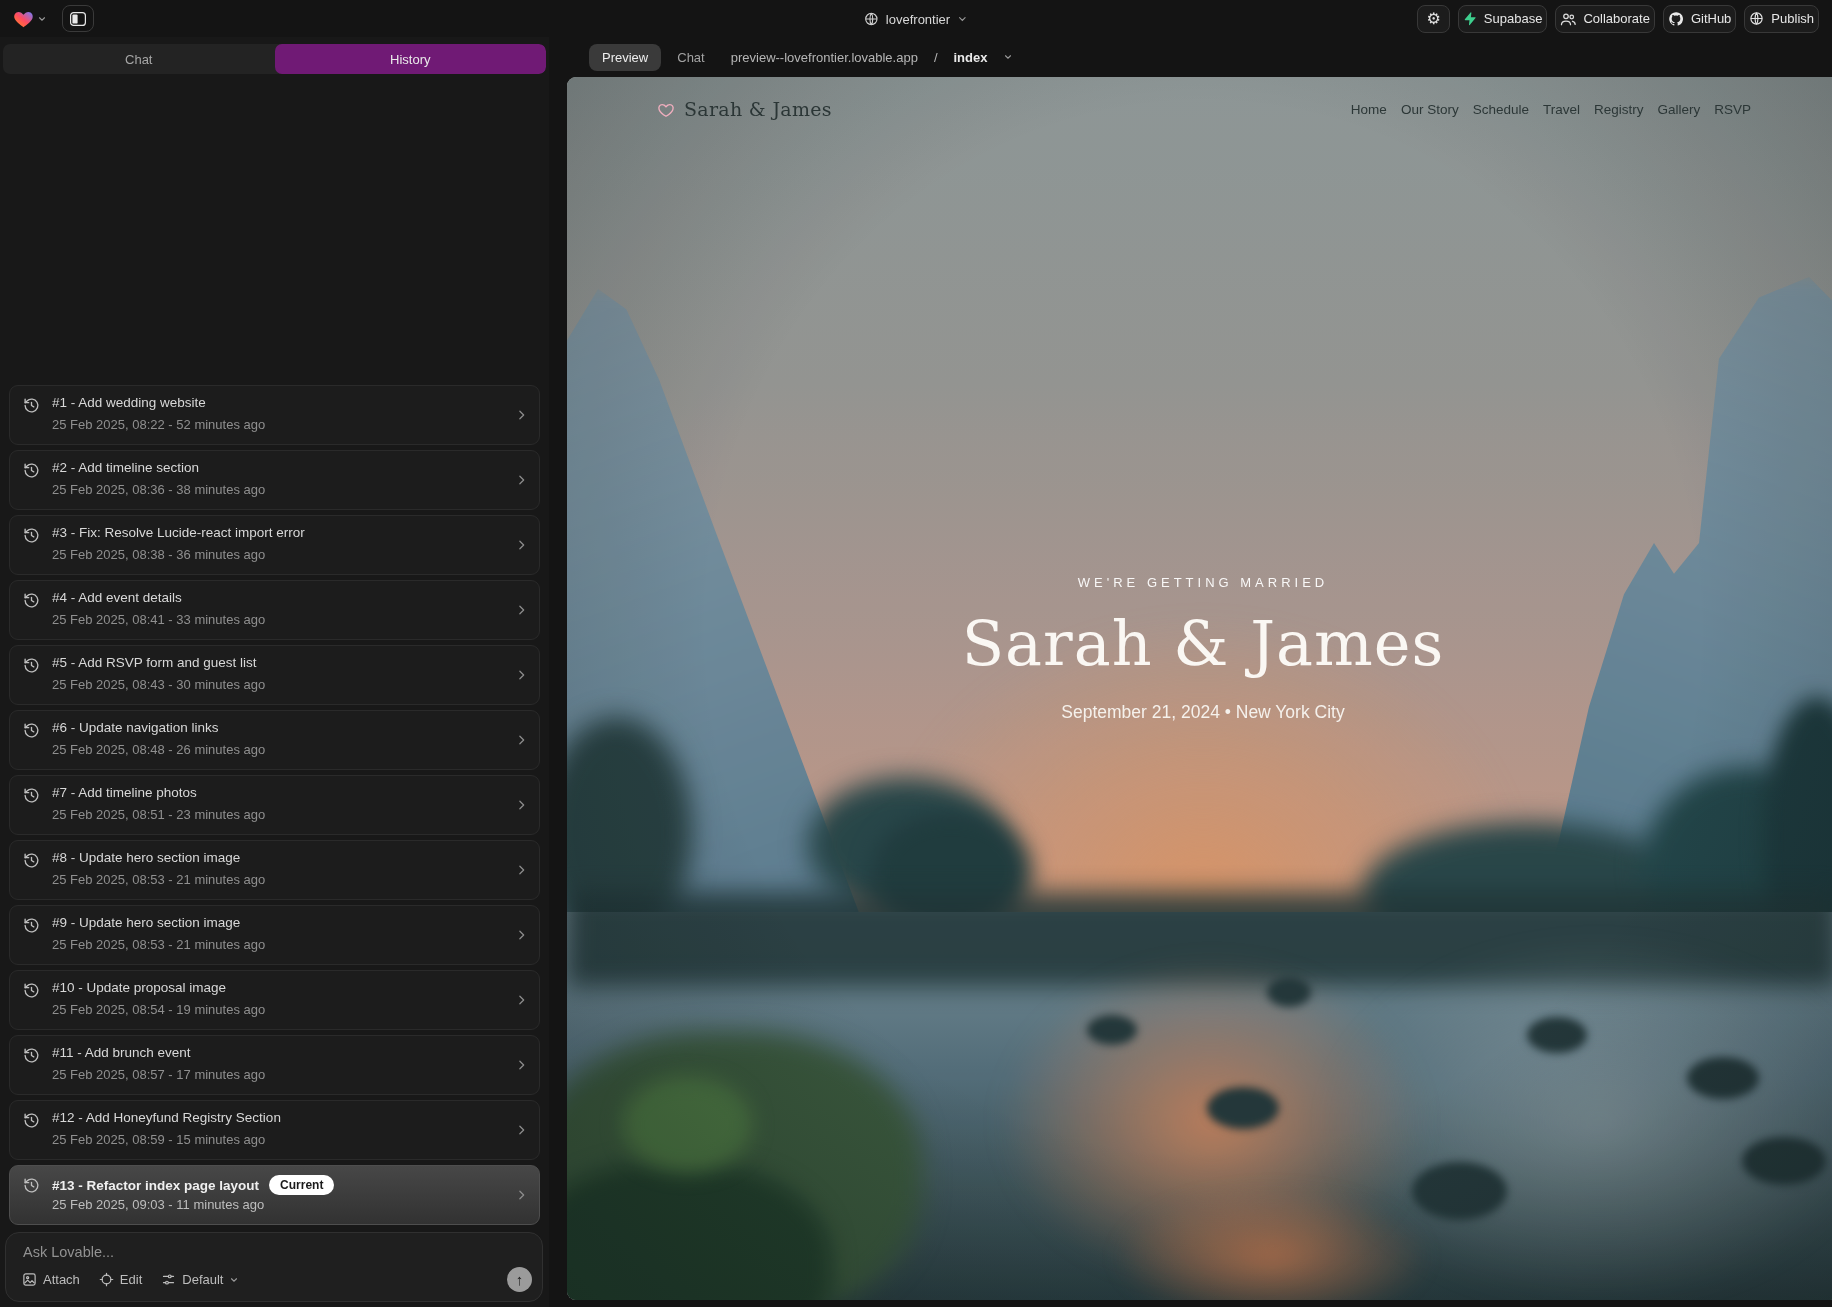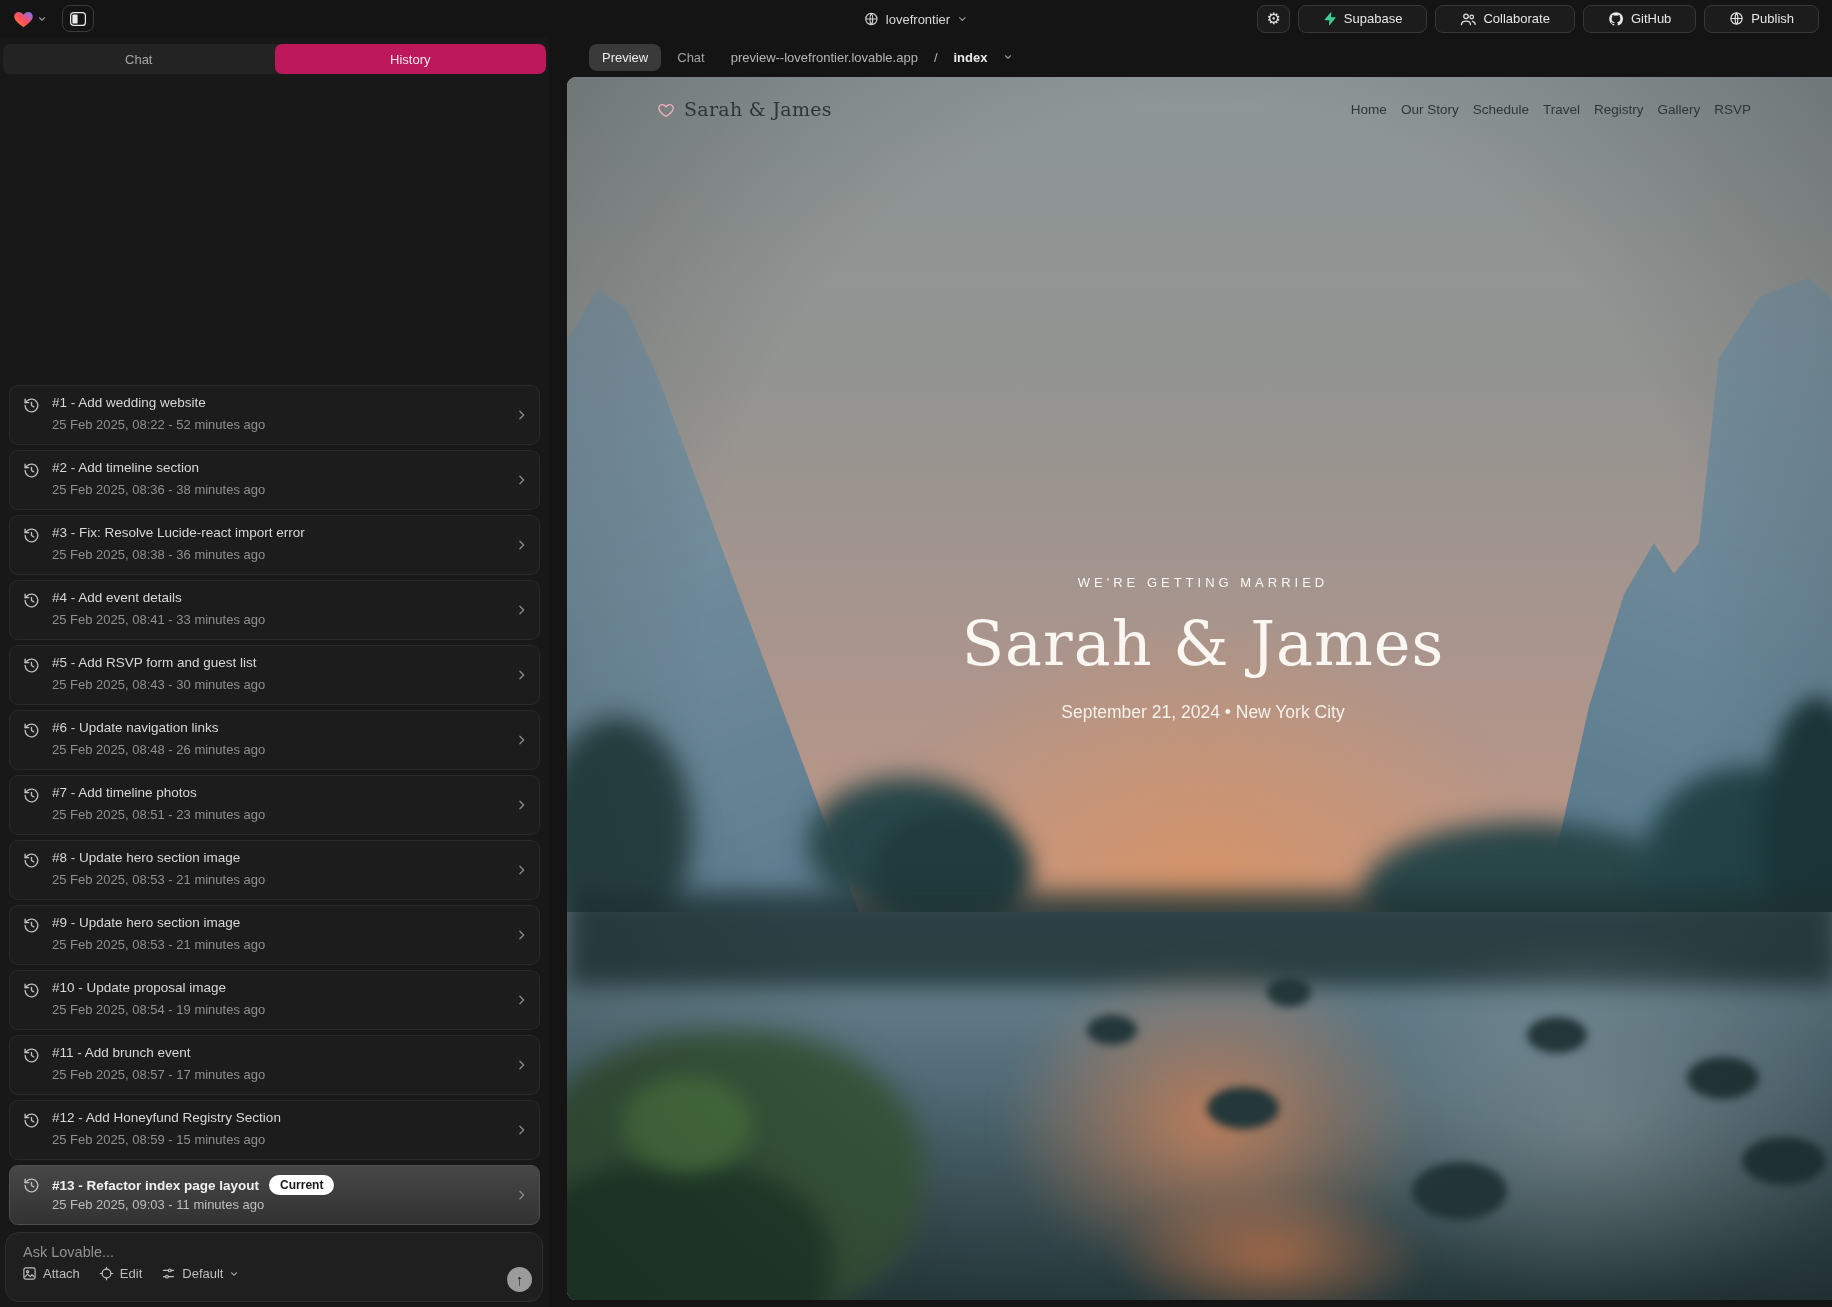--- a/index.html
+++ b/index.html
@@ -10,46 +10,46 @@
   }
   svg { display:block; }
 
   
   .topbar { position:absolute; top:0; left:0; right:0; height:37px; display:flex; align-items:center; padding:0 13px; }
   .tb-left { display:flex; align-items:center; gap:6px; }
   .logo-wrap { display:flex; align-items:center; gap:3px; cursor:pointer; }
   .panel-btn { width:32px; height:27px; border:1px solid #3a3a3a; border-radius:8px; background:transparent; display:flex; align-items:center; justify-content:center; margin-left:9px; cursor:pointer; }
   .tb-center { position:absolute; left:50%; top:50%; transform:translate(-50%,-50%); display:flex; align-items:center; gap:7px; font-size:13px; color:#d9d9d9; cursor:pointer; }
   .tb-right { margin-left:auto; display:flex; align-items:center; gap:8px; }
-  .btn-top { display:flex; align-items:center; gap:7px; height:28px; padding:0 24px; border:1px solid #383838; border-radius:8px; background:#1c1c1c; color:#e6e6e6; font-size:13px; cursor:pointer; white-space:nowrap; }
+  .btn-top { display:flex; align-items:center; gap:7px; height:28px; padding:0 4px; border:1px solid #383838; border-radius:8px; background:#1c1c1c; color:#e6e6e6; font-size:13px; cursor:pointer; white-space:nowrap; }
   .btn-icononly { padding:0 8px; }
   .gear-glyph { font-size:16px; color:#e0e0e0; line-height:1; }
 
   
   .sidebar { position:absolute; top:37px; left:0; width:549px; bottom:0; background:#181818; }
   .seg { position:absolute; top:7px; left:3px; right:3px; height:30px; display:flex; background:#232323; border-radius:7px; overflow:hidden; }
   .seg-item { flex:1; display:flex; align-items:center; justify-content:center; font-size:13px; color:#a6a6a6; cursor:pointer; }
-  .seg-item.active { background:#be185d; color:#eaeaea; border-radius:7px; }
+  .seg-item.active { background:#701a75; color:#eaeaea; border-radius:7px; }
 
   .history { position:absolute; left:9px; right:9px; top:348px; }
   .hcard { position:relative; height:60px; border:1px solid #2a2a2a; border-radius:9px; margin-bottom:5px; background:#1c1c1c; cursor:pointer; }
   .hcard.current { background:linear-gradient(180deg,#474747,#323232); border-color:#4e4e4e; }
   .hicon { position:absolute; left:13px; top:11px; }
   .hrow { position:absolute; left:42px; top:9px; display:flex; align-items:center; gap:10px; }
   .htitle { font-size:13.5px; color:#d8d8d8; }
   .hcard.current .htitle { color:#f0f0f0; font-weight:700; }
   .badge { background:#ffffff; color:#1a1a1a; font-size:12px; font-weight:700; padding:3px 11px; border-radius:999px; line-height:1.2; }
   .hdate { position:absolute; left:42px; top:31px; font-size:13px; color:#8f8f8f; }
   .hcard.current .hdate { color:#bdbdbd; }
   .hchev { position:absolute; right:11px; top:50%; transform:translateY(-50%); }
 
   .composer { position:absolute; left:5px; right:6px; bottom:5px; height:70px; background:#1f1f1f; border:1px solid #303030; border-radius:14px; }
   .ask { position:absolute; left:17px; top:11px; width:420px; background:transparent; border:none; outline:none; color:#e0e0e0; font-size:14.5px; font-family:"Liberation Sans","DejaVu Sans",sans-serif; }
   .ask::placeholder { color:#929292; }
-  .comp-row { position:absolute; left:16px; bottom:20px; display:flex; align-items:center; gap:19px; }
+  .comp-row { position:absolute; left:16px; bottom:14px; display:flex; align-items:center; gap:19px; }
   .comp-btn { display:flex; align-items:center; gap:6px; color:#bdbdbd; font-size:13px; cursor:pointer; }
   .send { position:absolute; right:10px; bottom:9px; width:25px; height:25px; border-radius:50%; background:#9b9b9b; border:none; color:#222; display:flex; align-items:center; justify-content:center; font-size:15px; font-weight:700; cursor:pointer; }
 
   
   .preview-panel { position:absolute; left:555px; top:37px; width:1518px; height:1263px;margin-left:12px; }
   .ptoolbar { height:40px; display:flex; align-items:center; padding:0 14px 0 22px; gap:16px; }
   .chip { background:#3a3a3a; color:#ededed; font-size:13px; padding:6px 13px; border-radius:8px; cursor:pointer; }
   .code-label { color:#a3a3a3; font-size:13px; cursor:pointer; }
   .url { display:flex; align-items:center; gap:16px; font-size:13px; color:#b5b5b5; margin-left:10px; cursor:pointer; }
   .url .page { color:#eaeaea; font-weight:600; }

